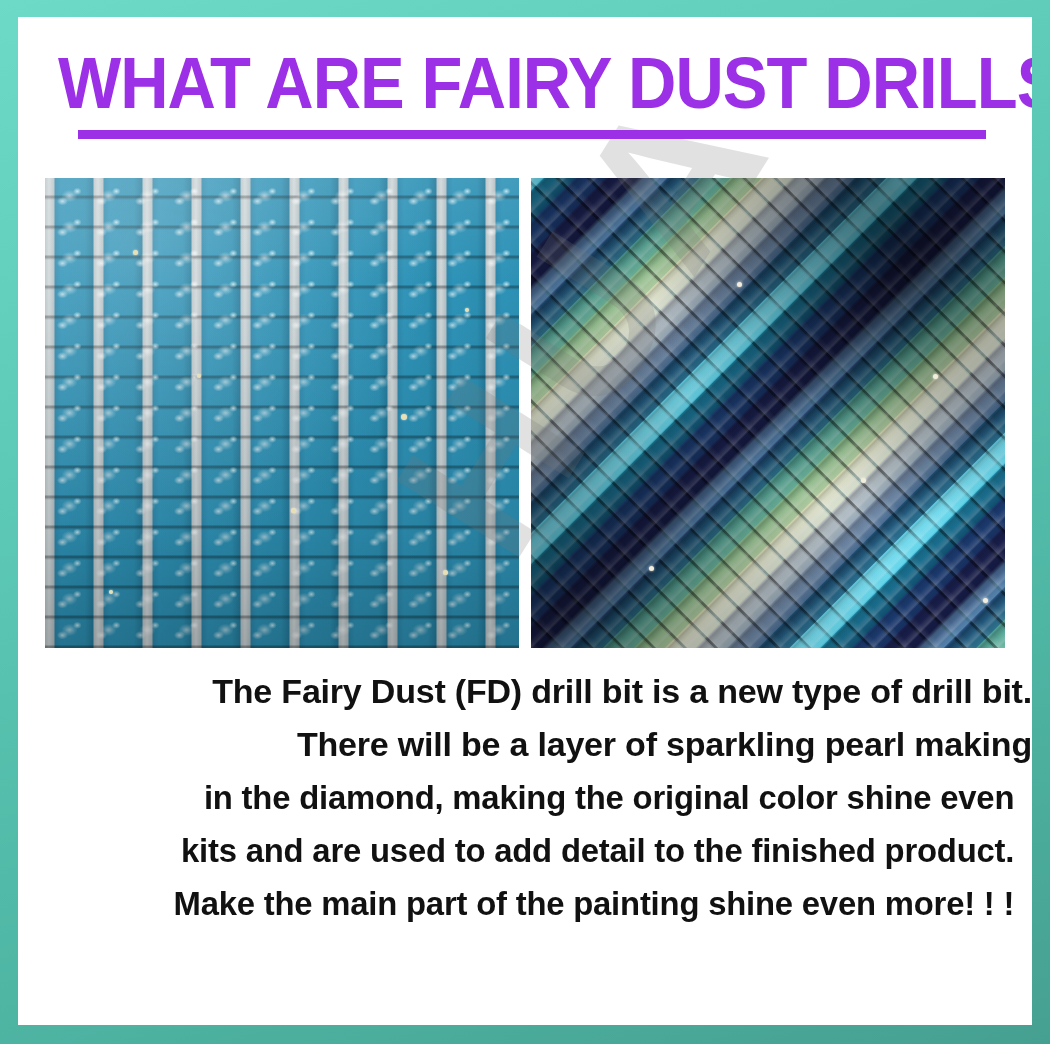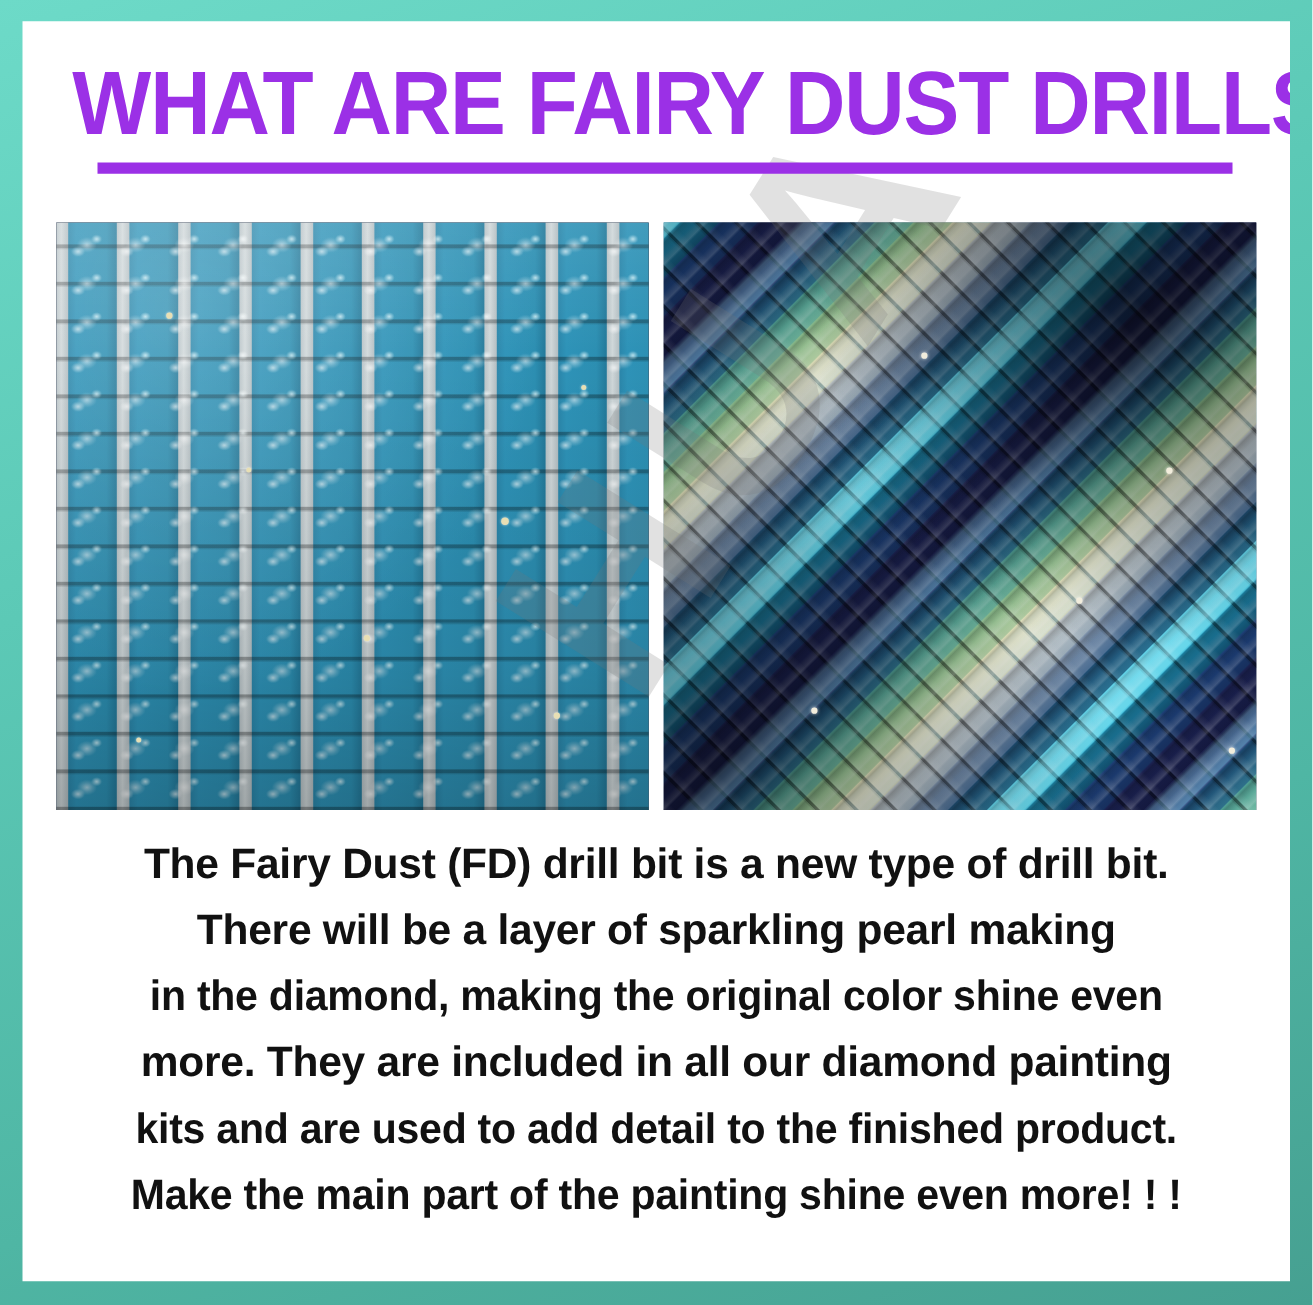--- a/index.html
+++ b/index.html
@@ -190,21 +190,21 @@
     width:5px;height:5px;border-radius:50%;
     background:#f2eddc;
     box-shadow:0 0 3px rgba(255,255,255,0.85);
   }
 
   
   #body-copy{
     position:absolute;
     left:0; top:648px;
     width:1014px;
-    text-align:center;
+    text-align:right;
     z-index:6;
   }
   #body-copy p{
     margin:0;
     font-family:"Liberation Sans", sans-serif;
     font-weight:700;
     font-size:34px;
     line-height:53px;
     color:#111111;
     letter-spacing:-0.2px;
@@ -256,19 +256,18 @@
     </div>
 
     <div id="watermark">
       <div class="wm-text">HUA</div>
     </div>
 
     <div id="body-copy">
       <p>The Fairy Dust (FD) drill bit is a new type of drill bit.</p>
       <p>There will be a layer of sparkling pearl making</p>
       <p class="narrow">in the diamond, making the original color shine even</p>
-      <p>more. They are included in all our diamond painting</p>
       <p class="narrow">kits and are used to add detail to the finished product.</p>
       <p class="narrow">Make the main part of the painting shine even more! ! !</p>
     </div>
 
   </div>
 </div>
 
 </body></html>

